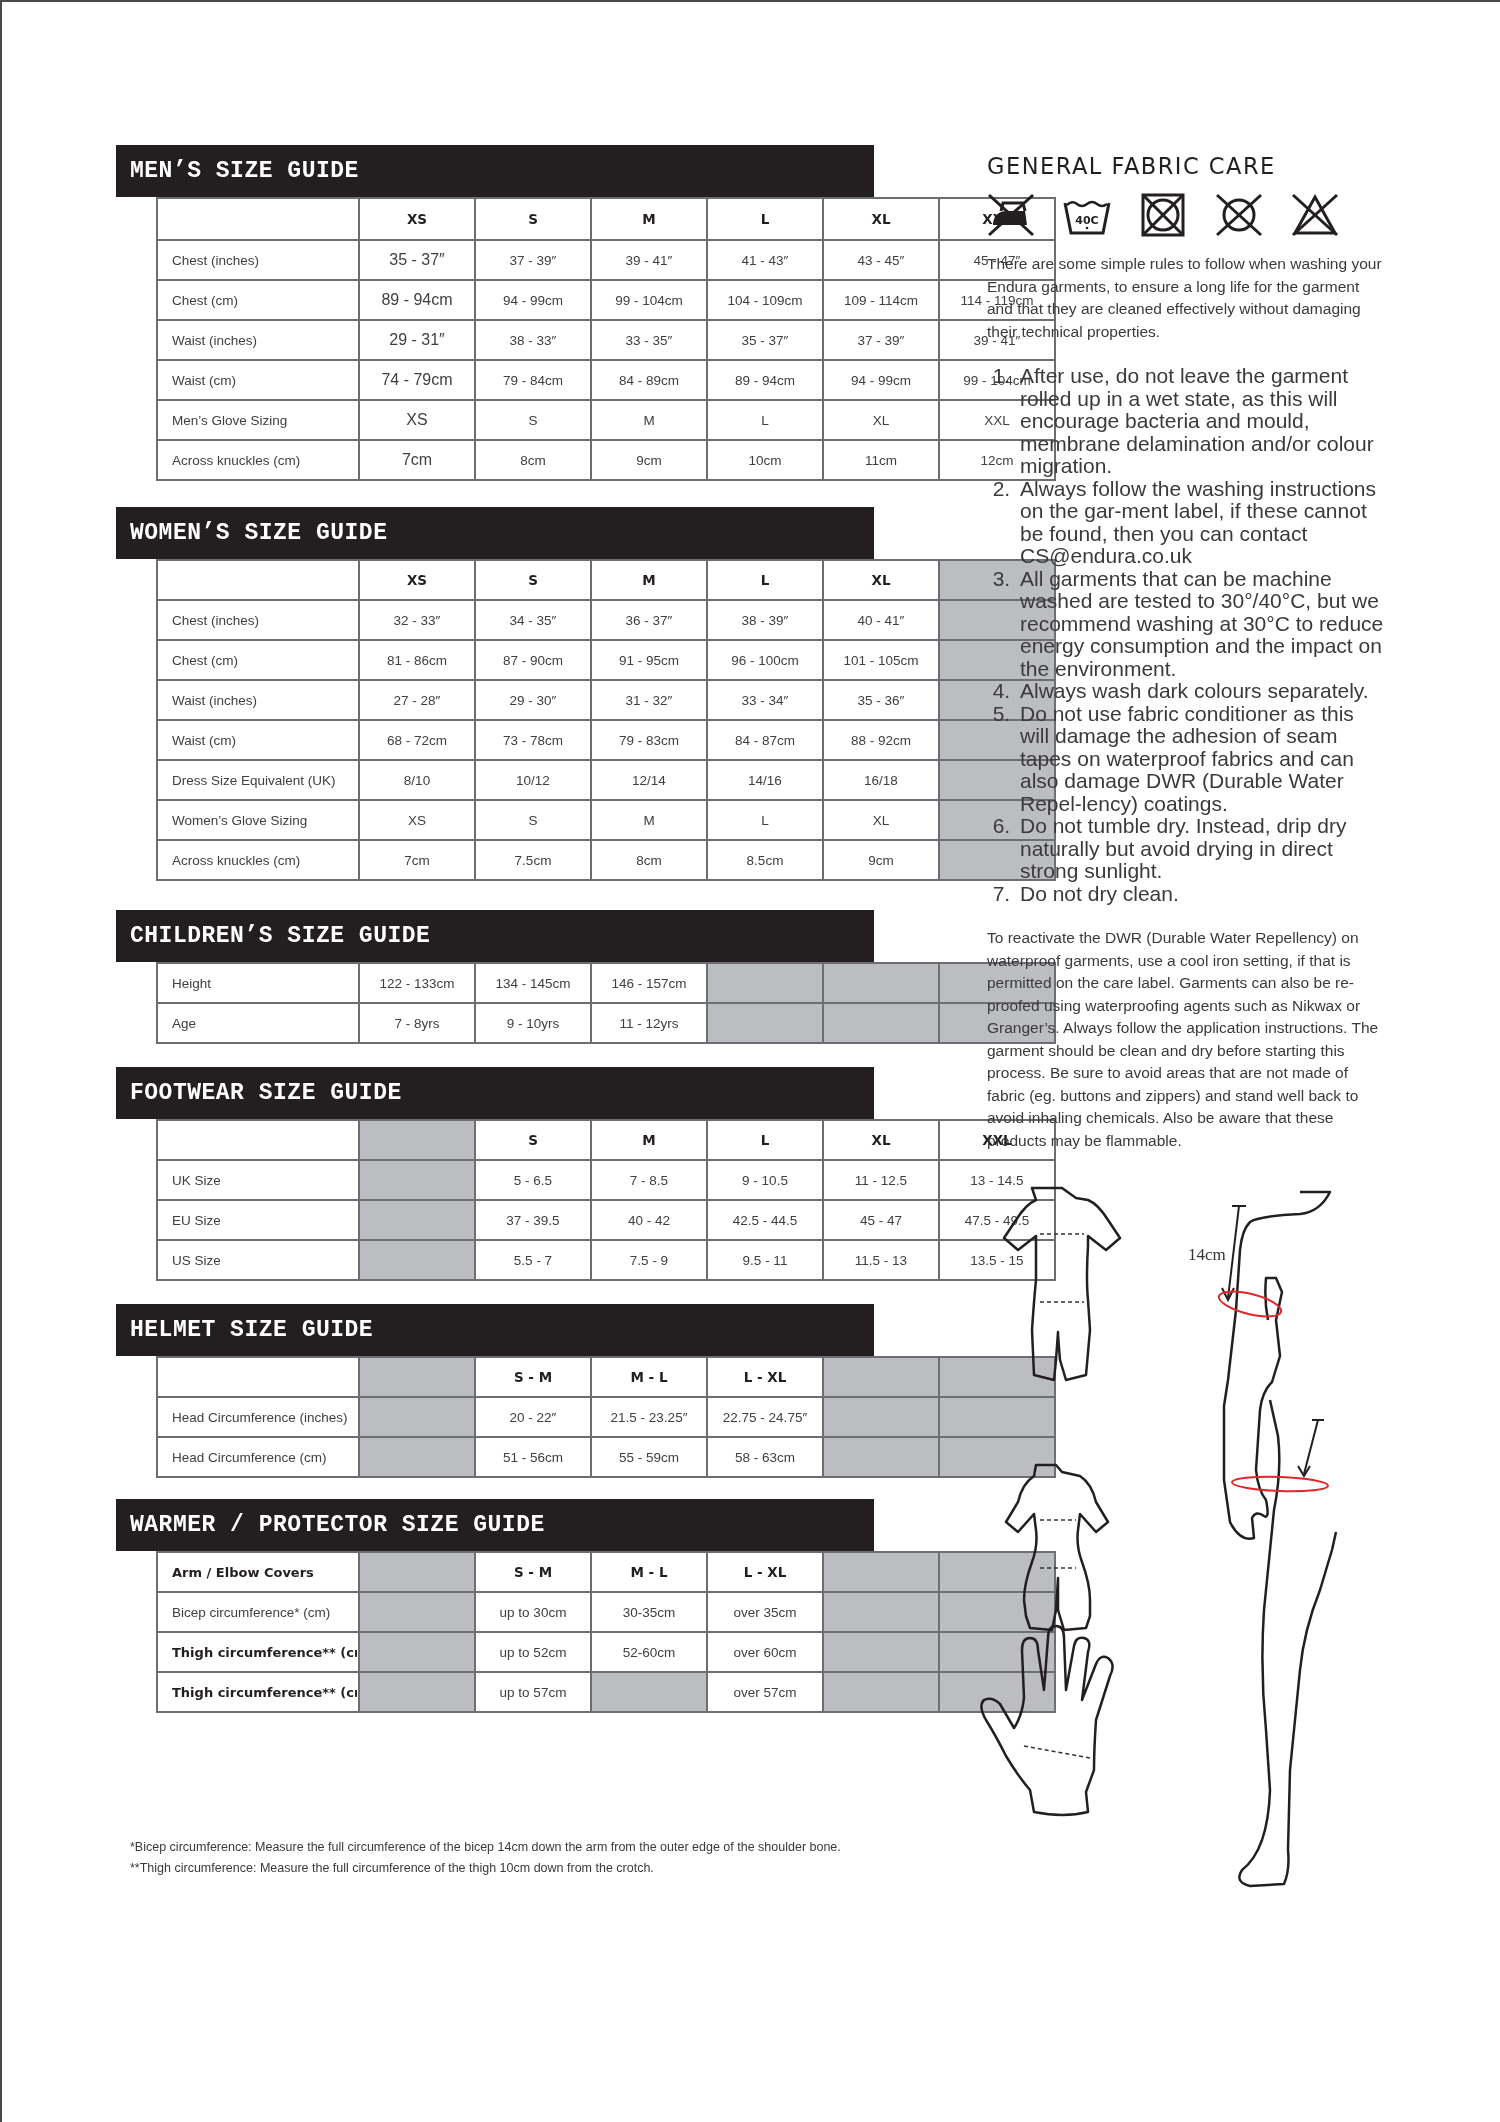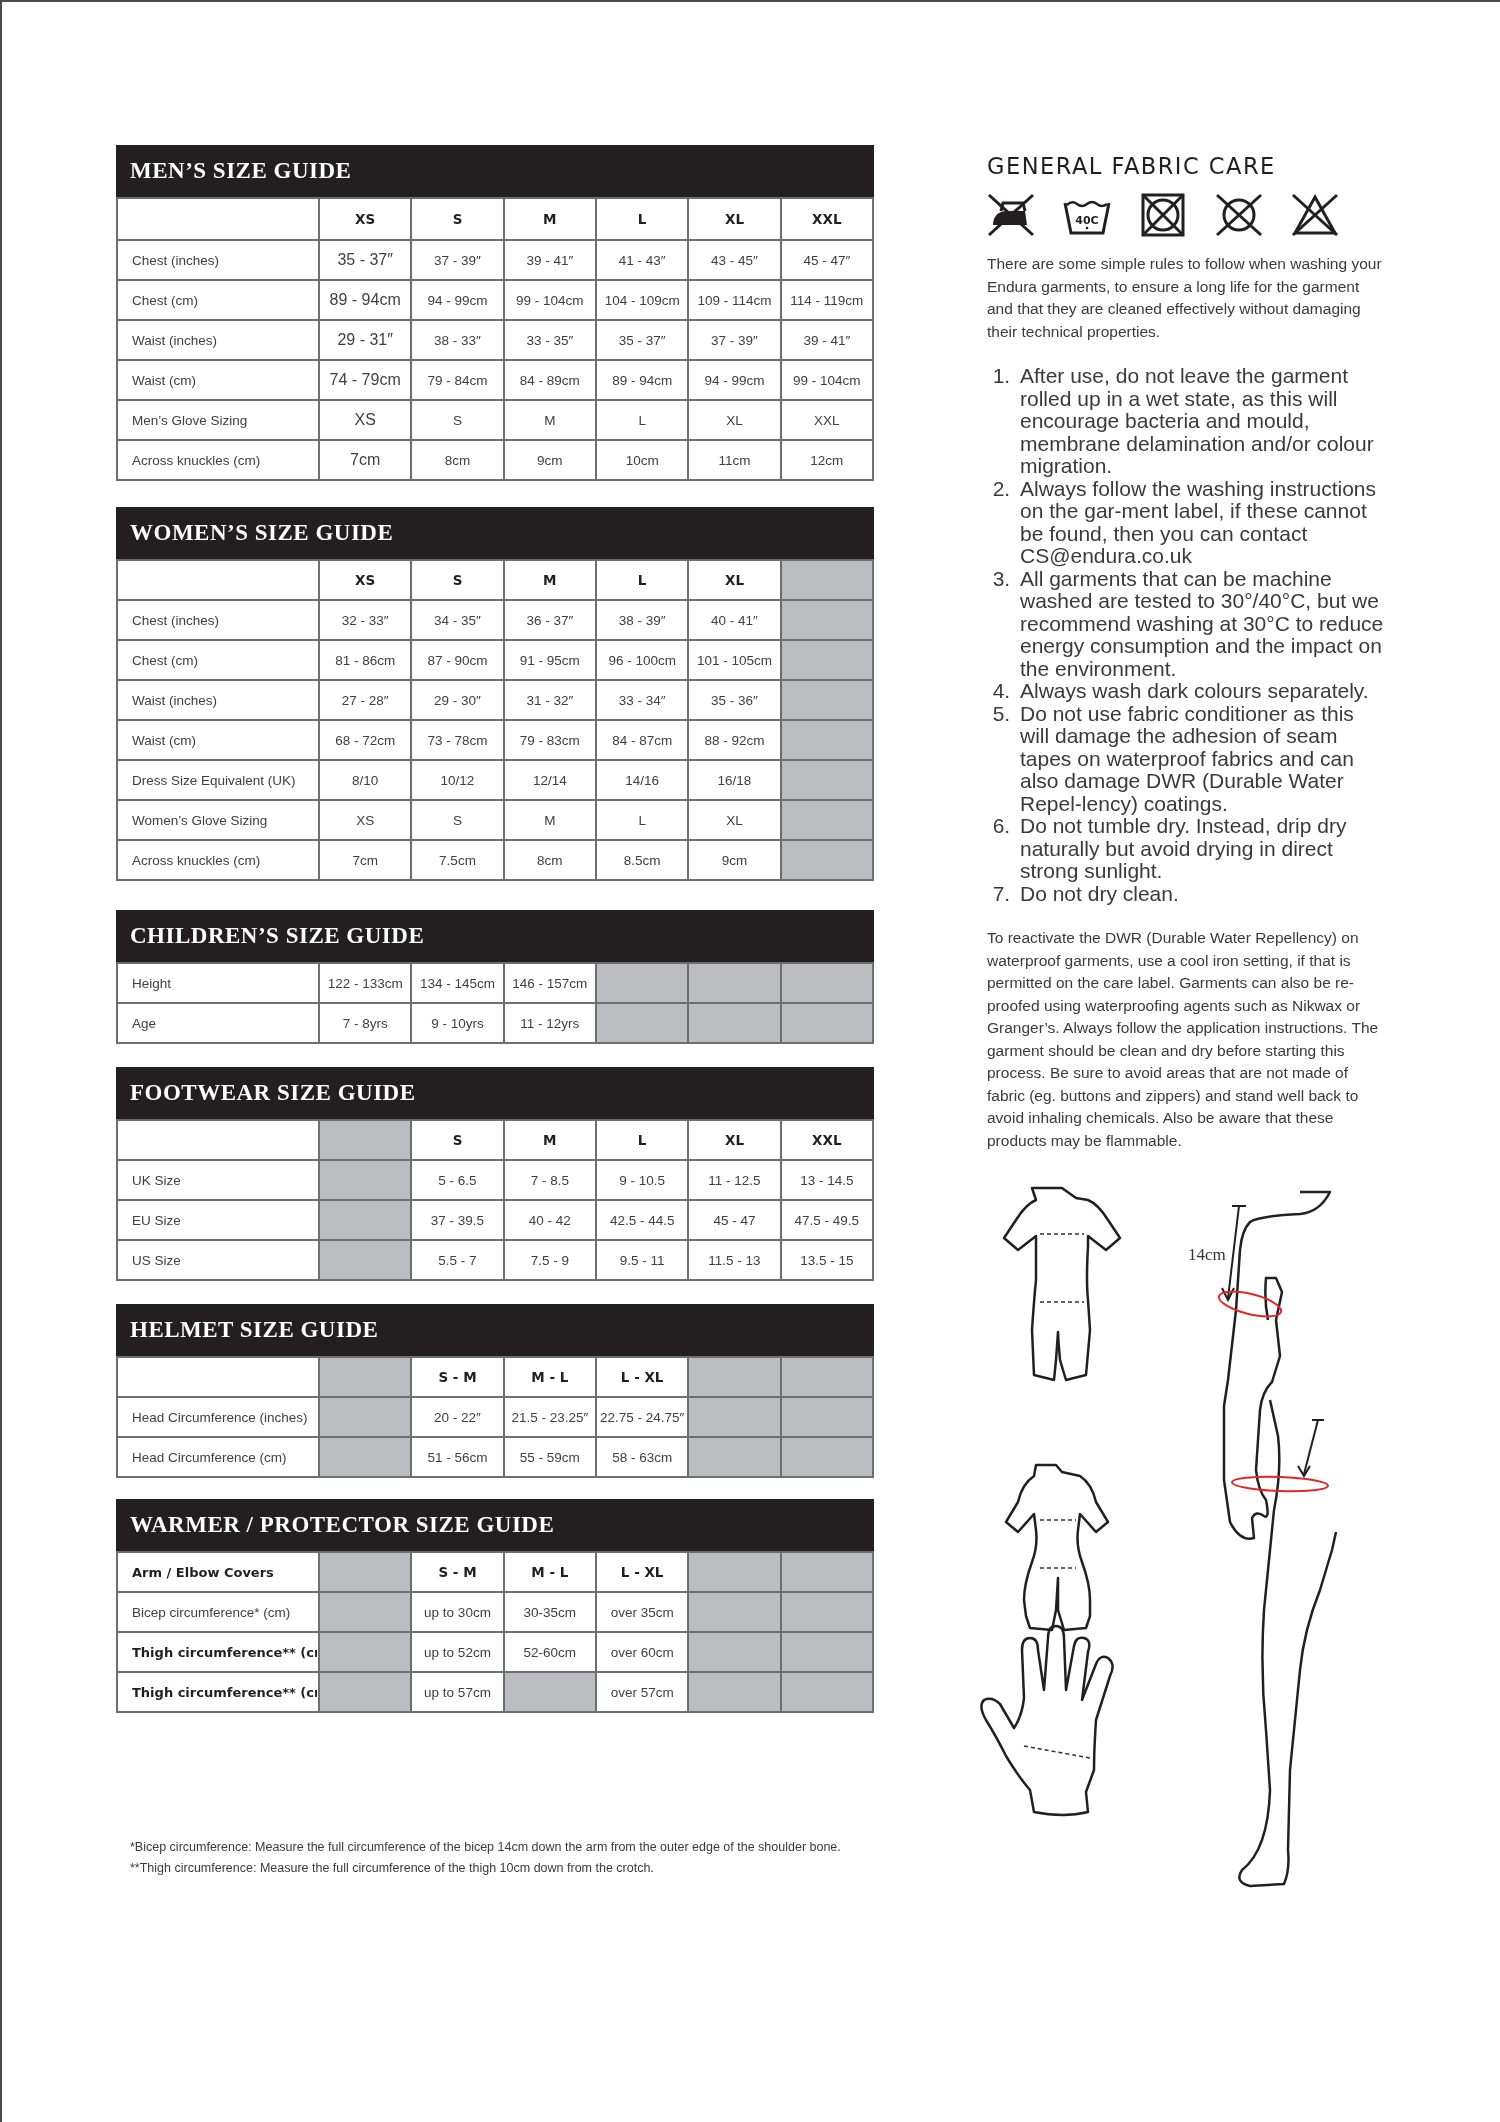--- a/index.html
+++ b/index.html
@@ -3,23 +3,23 @@
 <meta charset="utf-8">
 <style>
   html, body { margin: 0; padding: 0; background: #ffffff; }
   body { width: 1500px; height: 2122px; position: relative; overflow: hidden;
          font-family: "Liberation Sans", sans-serif; color: #3a3a3a; }
   .page-border { position: absolute; left: 0; top: 0; width: 1500px; height: 2122px;
                  border-top: 2px solid #4a4a4a; border-left: 2px solid #4a4a4a; box-sizing: border-box; pointer-events: none; }
 
   .guide { position: absolute; left: 116px; width: 758px; }
   .guide-title { background: #231f20; color: #ffffff; height: 52px; display: flex; align-items: center;
-                 padding-left: 14px; font-family: Liberation Serif, serif; font-weight: bold; font-size: 23px;
+                 padding-left: 14px; font-family: Liberation Mono, monospace; font-weight: bold; font-size: 23px;
                  letter-spacing: 0.5px; box-sizing: border-box; }
-  table.grid { border-collapse: collapse; width: 758px; table-layout: fixed; }
+  table.grid { border-collapse: collapse; width: 900px; table-layout: fixed; margin-left: 40px; }
   table.grid td { border: 2px solid #6d6e71; height: 38px; padding: 0; text-align: center;
                   font-size: 13.5px; color: #404040; white-space: nowrap; overflow: hidden; }
   table.grid td.rowlabel { text-align: left; padding-left: 14px; font-size: 13.5px; }
   table.grid td.rowlabel.bold { font-weight: bold; color: #231f20; font-family: "DejaVu Sans", sans-serif; font-size: 13px; border-radius: 17px; }
   table.grid td.head { font-weight: bold; color: #231f20; font-family: "DejaVu Sans", sans-serif; font-size: 13.5px; }
   table.grid td.gray { background: #bcbdc0; }
   table.grid td.big { font-size: 16px; }
   col.c0 { width: 202px; }
 
   .footnotes { position: absolute; left: 130px; top: 1837px; font-size: 12.5px; color: #3a3a3a; line-height: 21px; }

